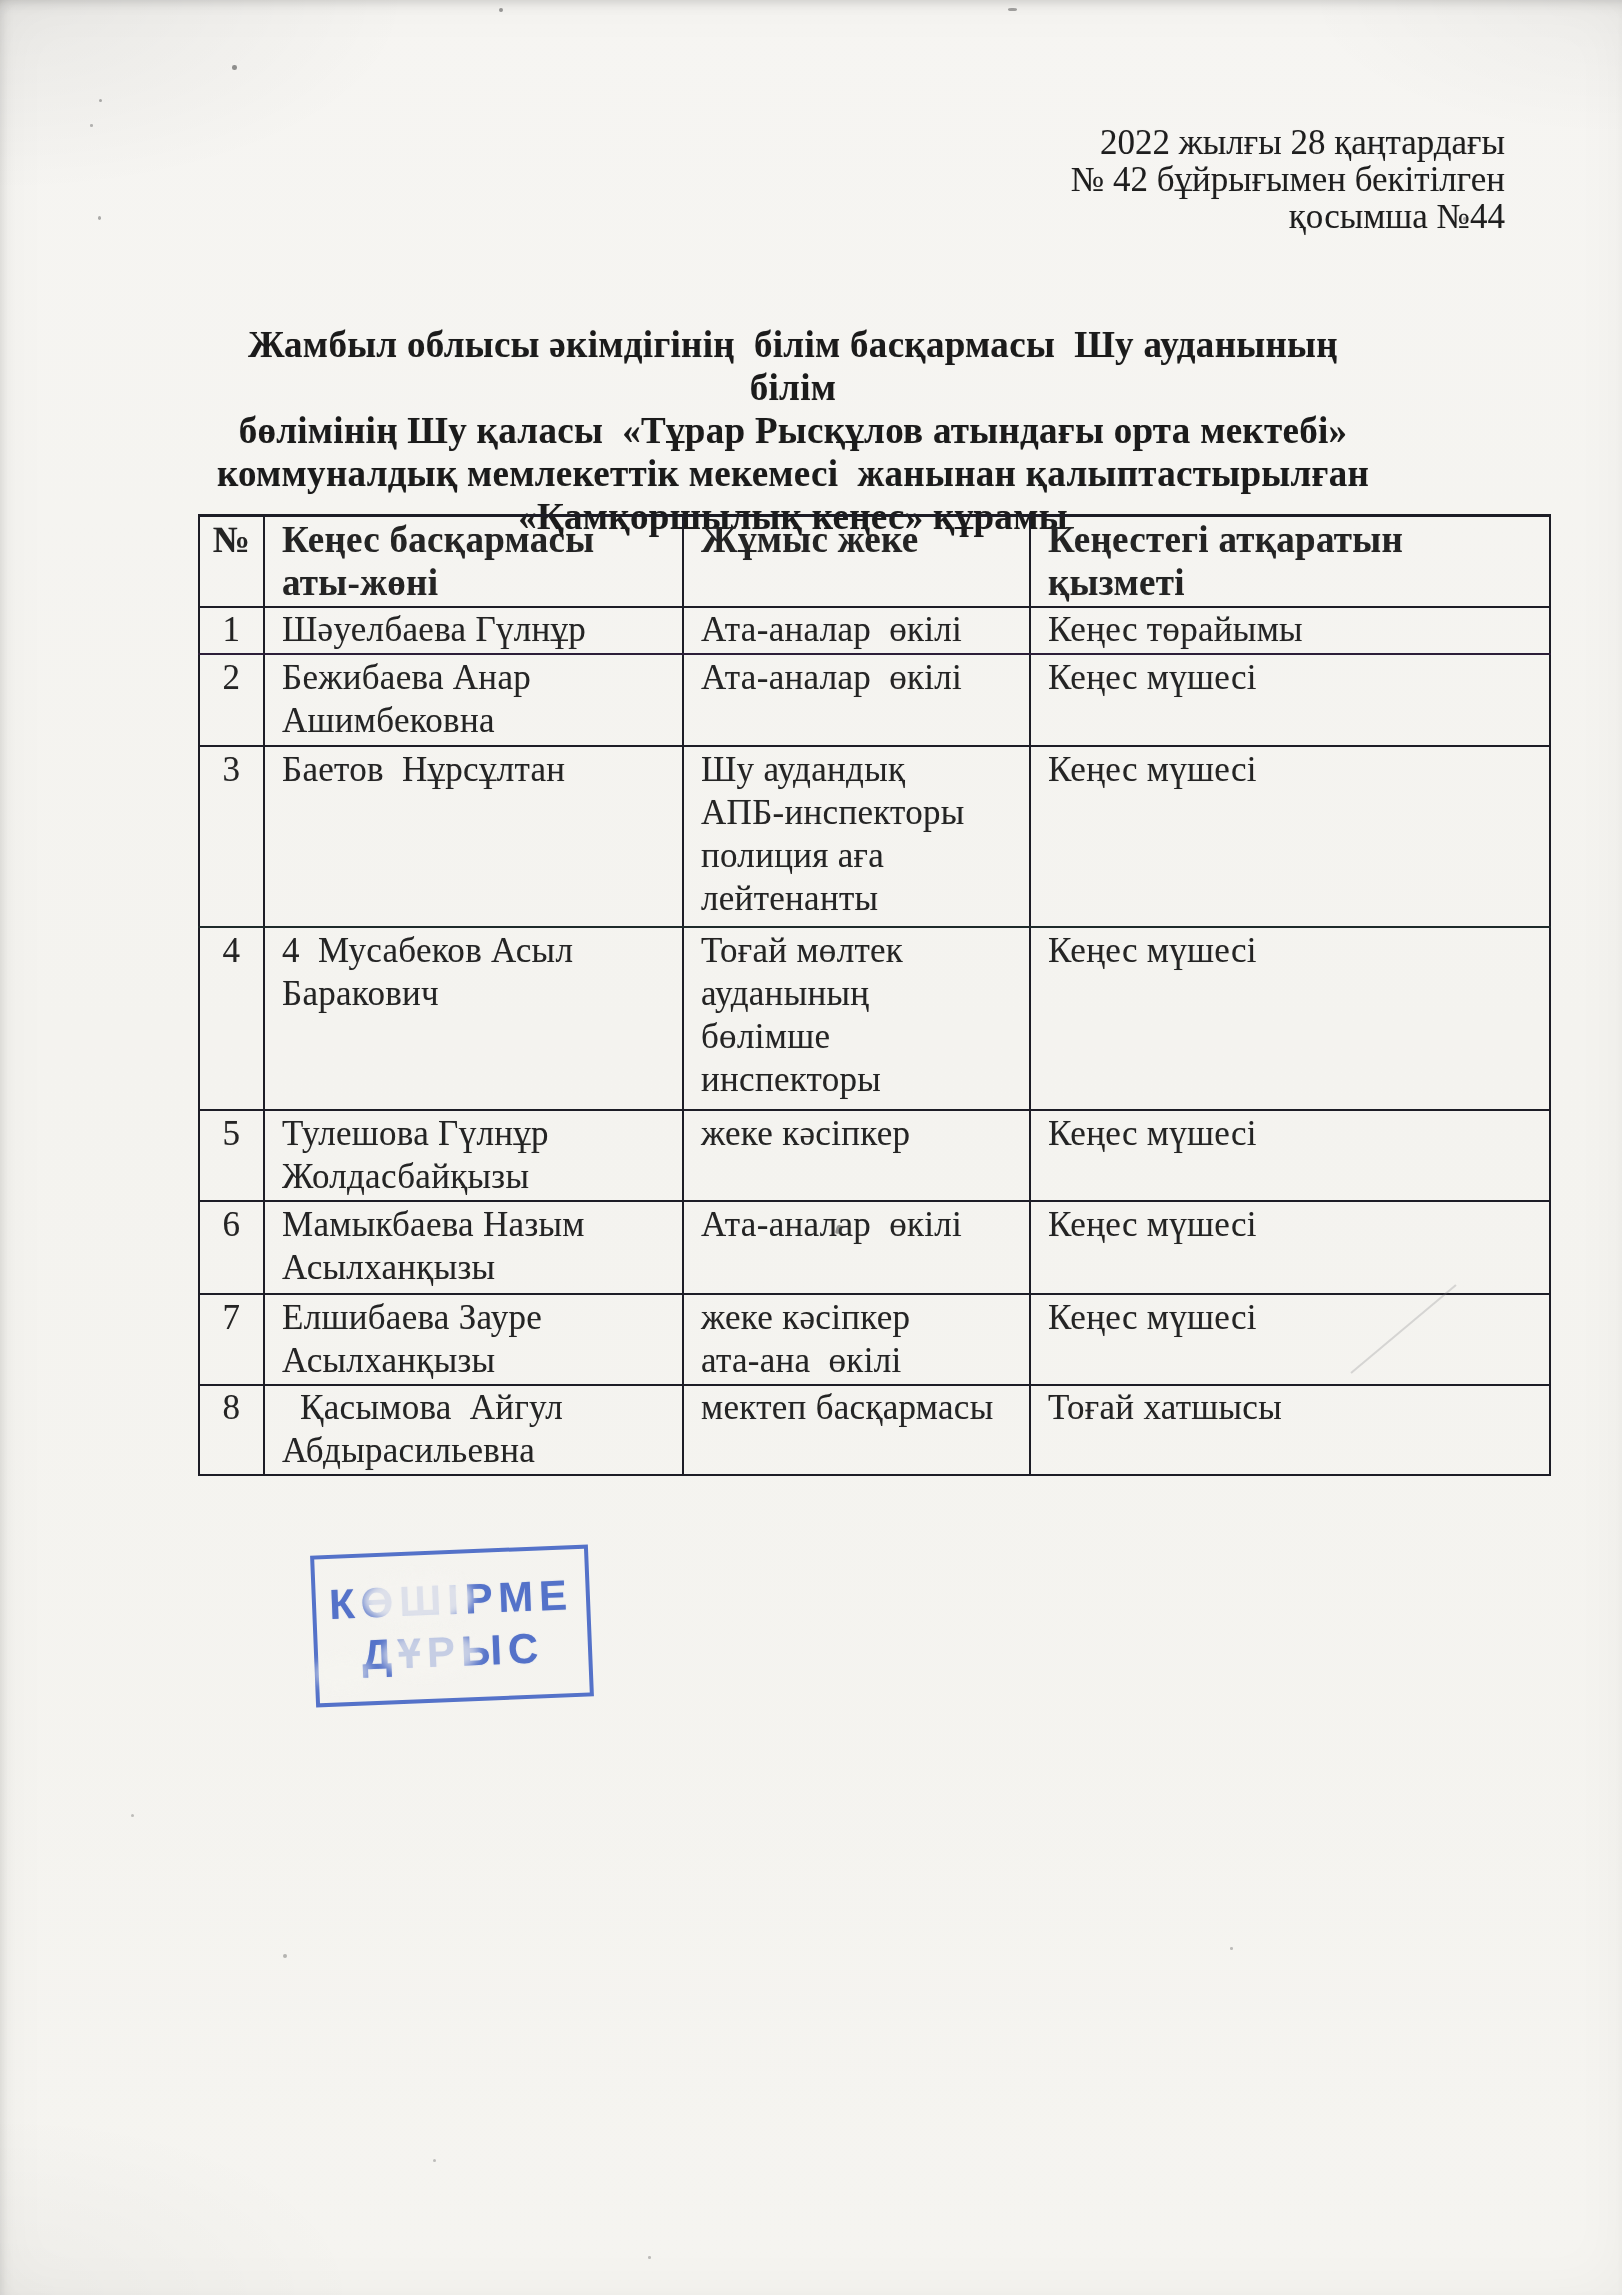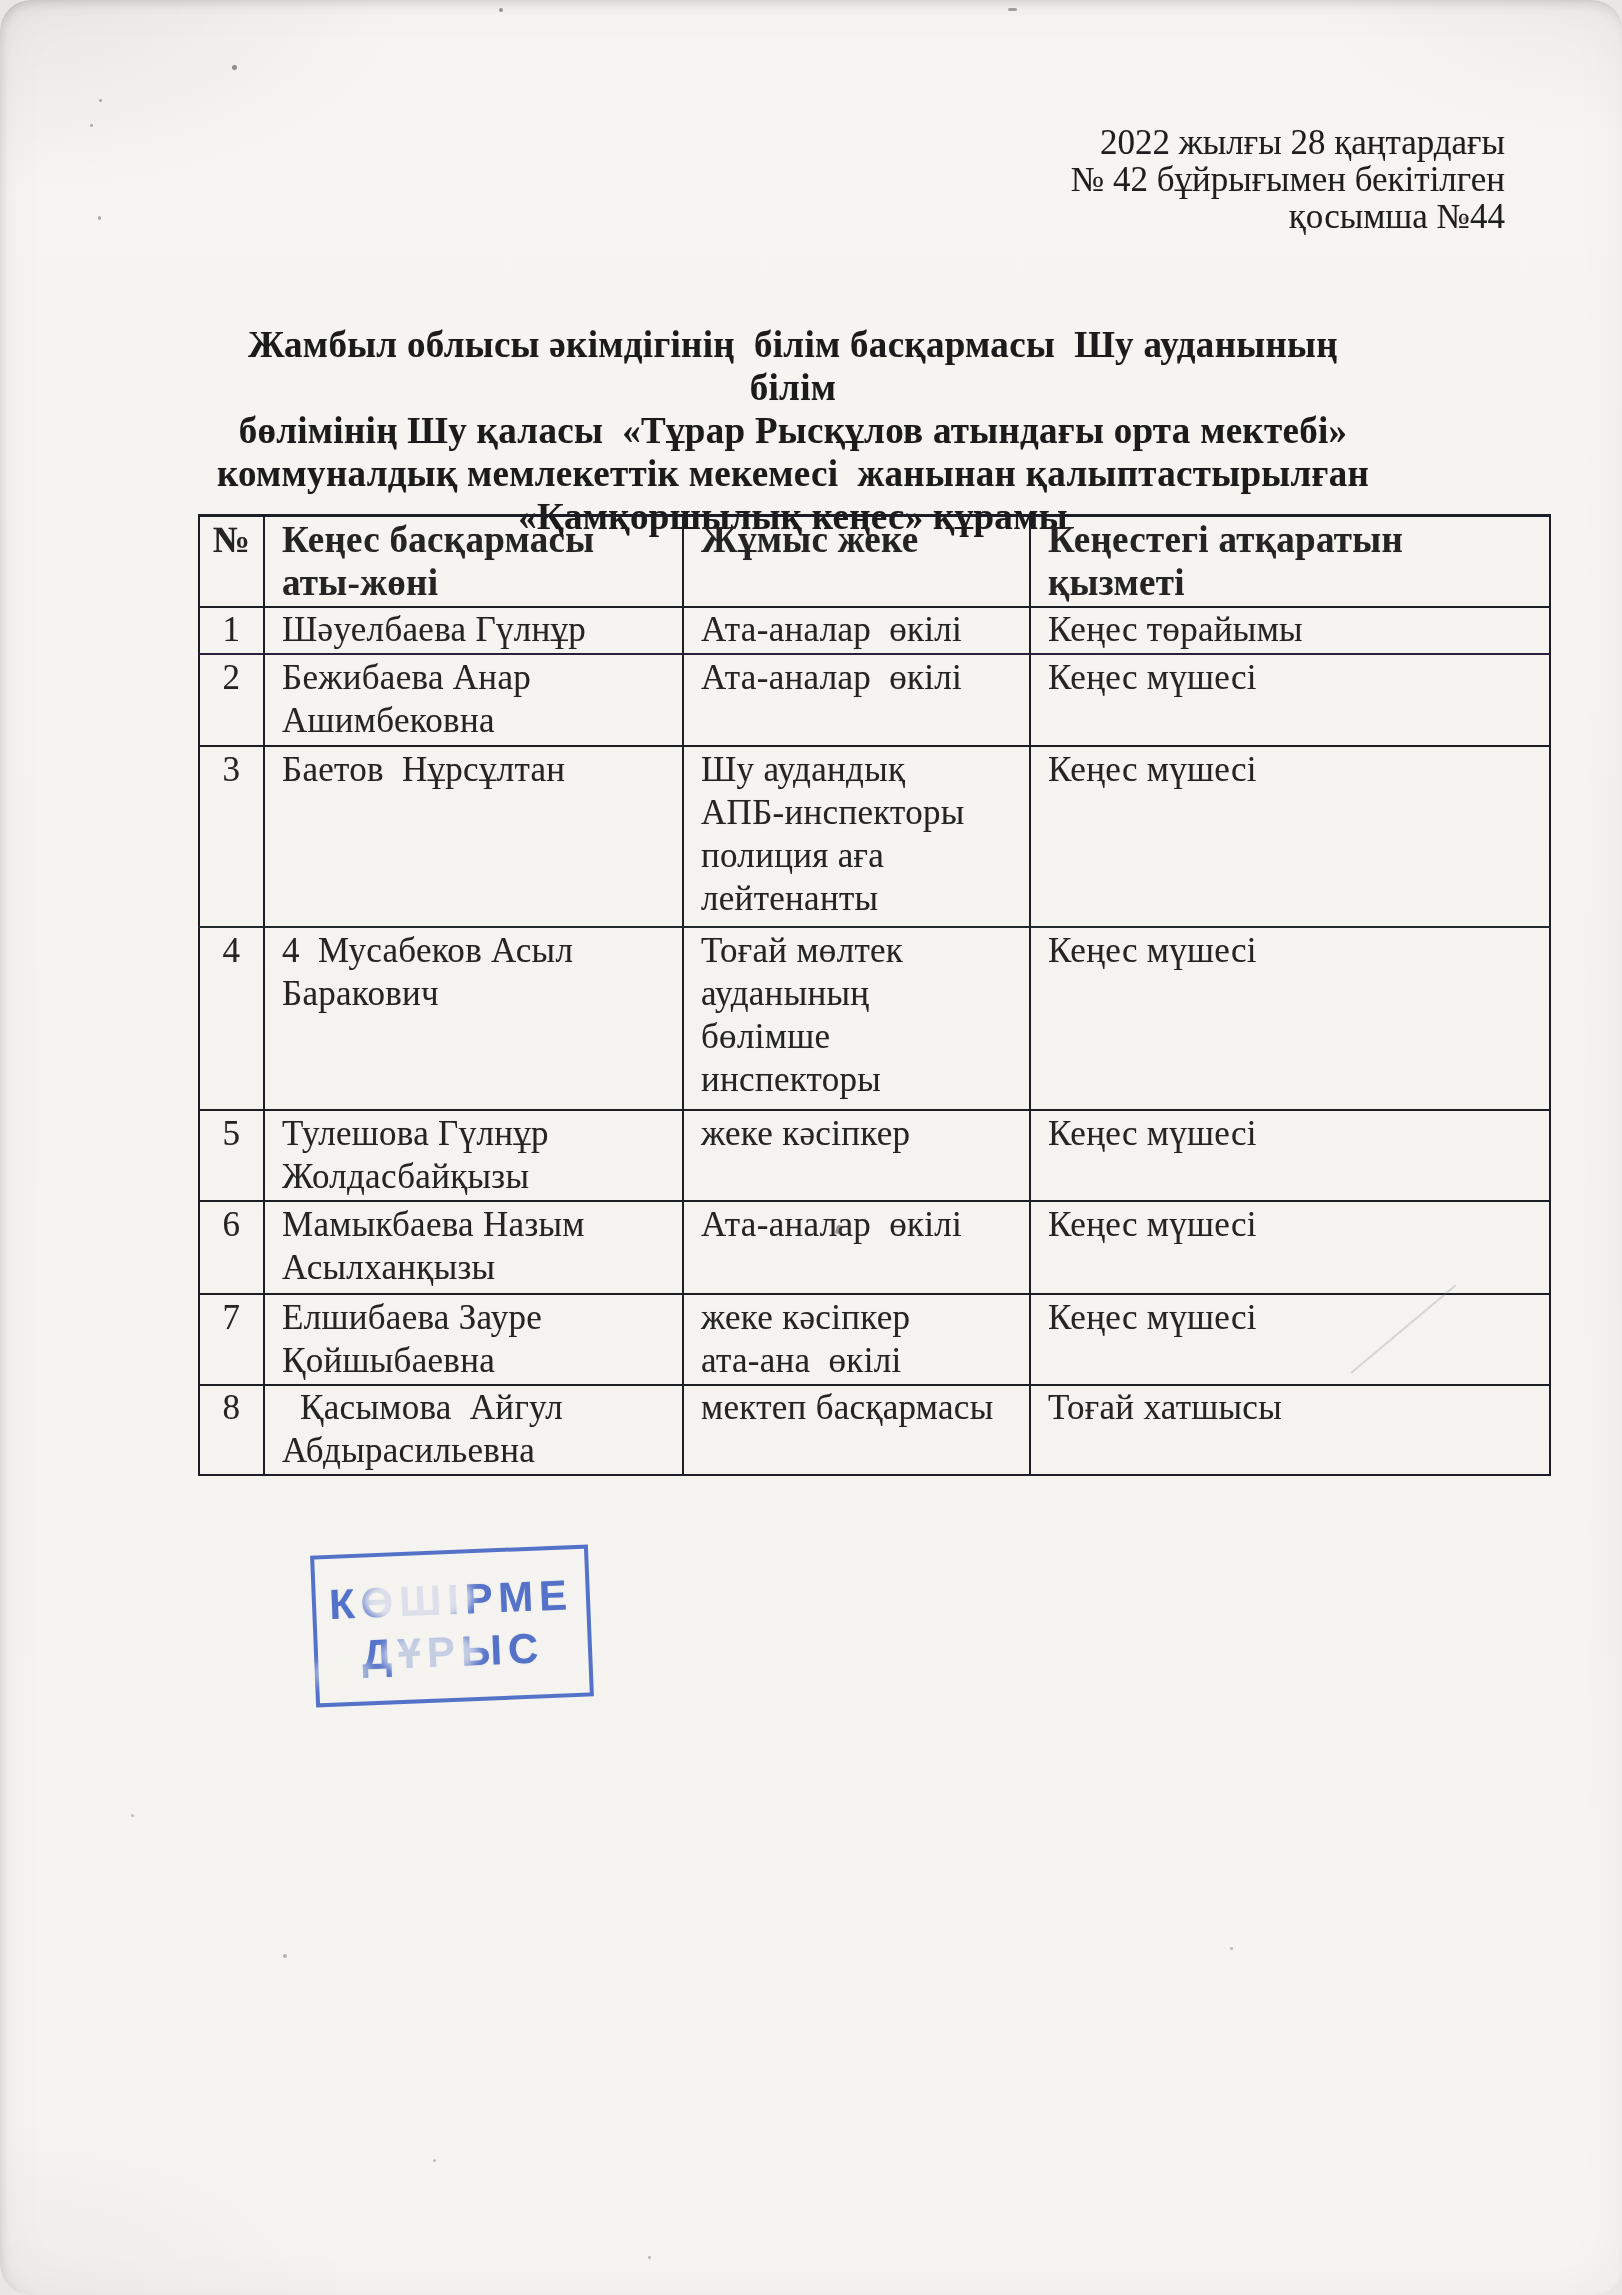--- a/index.html
+++ b/index.html
@@ -22,21 +22,20 @@
       radial-gradient(589px 275px at 0% 0%, rgba(0,0,0,0.055), transparent 70%),
       radial-gradient(458px 196px at 100% 0%, rgba(0,0,0,0.035), transparent 70%),
       radial-gradient(523px 262px at 0% 100%, rgba(0,0,0,0.03), transparent 70%),
       linear-gradient(180deg,#f6f5f2 0%,#f4f3ef 45%,#f5f4f0 100%);
     box-shadow:
       inset 0 0 59px rgba(0,0,0,0.04),
       inset 0 9.2px 14.4px -9.2px rgba(0,0,0,0.20),
       inset 9.2px 0 14.4px -9.2px rgba(0,0,0,0.12);
     overflow:hidden;
     color:var(--ink);
-    border-radius:31px;
   }
   .corner-note{
     position:absolute;
     top:124px; right:118px;
     text-align:right;
     font-size:35px;
     line-height:37px;
     white-space:pre-wrap;
     color:#1e1e1e;
     text-shadow:0 0 0.7px rgba(30,30,30,0.25);
@@ -213,21 +212,21 @@
         <tr>
           <td class="num-cell">6</td>
           <td>Мамыкбаева Назым
 Асылханқызы</td>
           <td>Ата-аналар  өкілі</td>
           <td>Кеңес мүшесі</td>
         </tr>
         <tr>
           <td class="num-cell">7</td>
           <td>Елшибаева Зауре
-Қойшыбаевна</td>
+Асылханқызы</td>
           <td>жеке кәсіпкер
 ата-ана  өкілі</td>
           <td>Кеңес мүшесі</td>
         </tr>
         <tr>
           <td class="num-cell">8</td>
           <td>  Қасымова  Айгул
 Абдырасильевна</td>
           <td>мектеп басқармасы</td>
           <td>Тоғай хатшысы</td>

